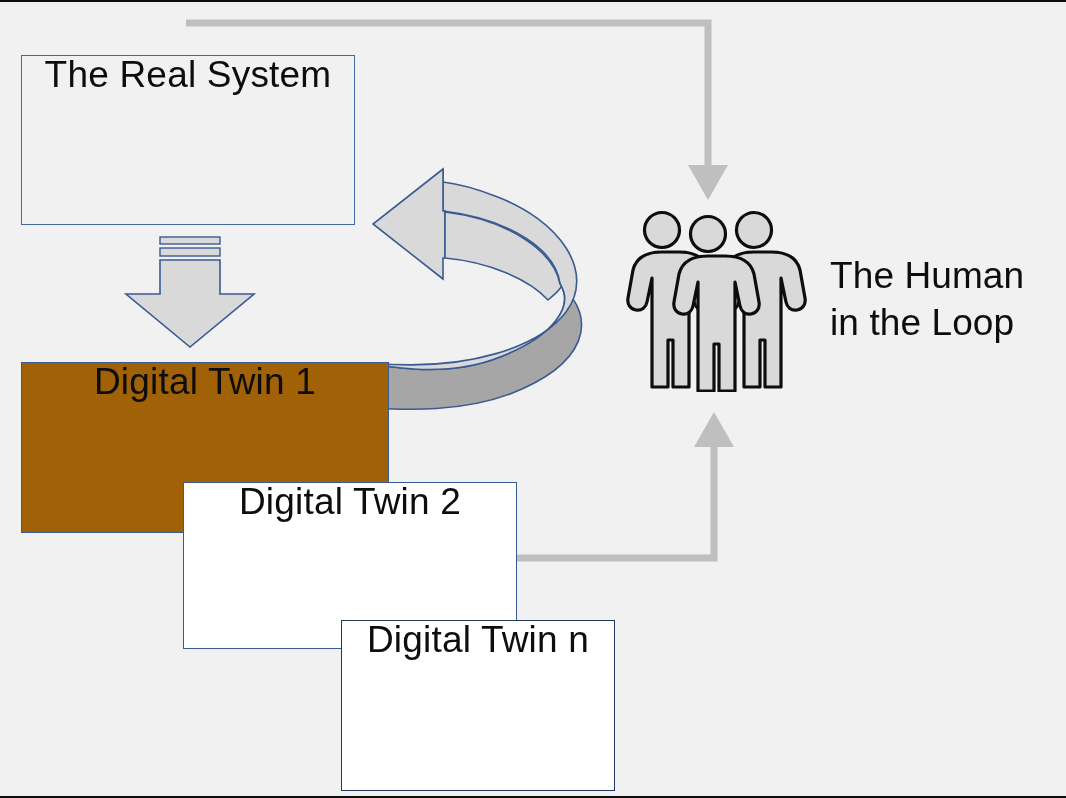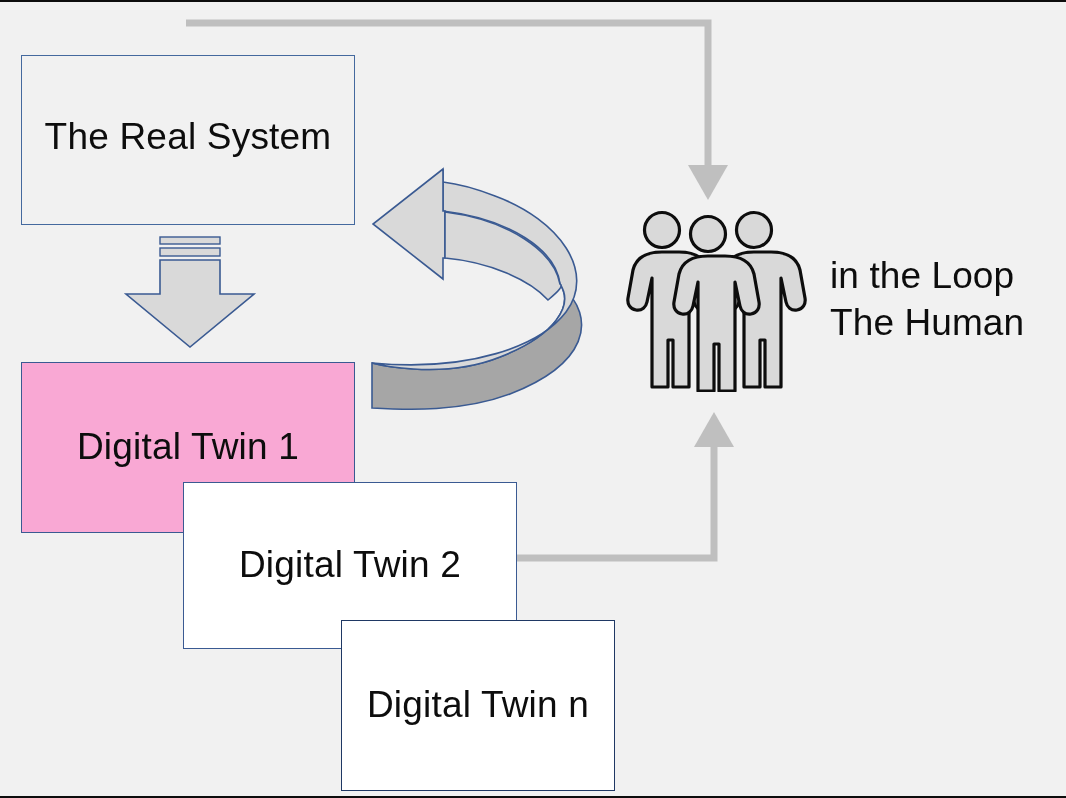--- a/index.html
+++ b/index.html
@@ -29,21 +29,20 @@
     width: 1066px; height: 2px;
     background: #0d0d0d;
   }
 
   
   .node-box {
     position: absolute;
     border: 1.5px solid #3a5a92;
     box-sizing: border-box;
     display: flex;
-    align-items: center;
   }
   .node-box .node-label {
     width: 100%;
     text-align: center;
     color: #0d0d0d;
     font-size: 37px;
     font-weight: 400;
     letter-spacing: 0.2px;
     line-height: 1.05;
   }
@@ -52,22 +51,22 @@
     left: 21px; top: 55px;
     width: 334px; height: 170px;
     background: #f1f1f1;
     border-color: #44699e;
     z-index: 6;
   }
   #real-system-box .node-label { padding-bottom: 6px; }
 
   #dt1-box {
     left: 21px; top: 362px;
-    width: 334px; height: 171px;
-    background: #f9a8d4;
+    width: 368px; height: 171px;
+    background: #a16207;
     z-index: 7;
   }
   #dt2-box {
     left: 183px; top: 482px;
     width: 334px; height: 167px;
     background: #ffffff;
     z-index: 8;
   }
   #dtn-box {
     left: 341px; top: 620px;
@@ -212,17 +211,17 @@
       <g>
         <use href="#person" x="10" y="2"></use>
       </g>
       <g>
         <use href="#person" x="56" y="6"></use>
       </g>
     </svg>
   </div>
 
   <div id="human-label">
+    <span class="line">The Human</span>
     <span class="line">in the Loop</span>
-    <span class="line">The Human</span>
   </div>
 
 </div>
 
 </body></html>

